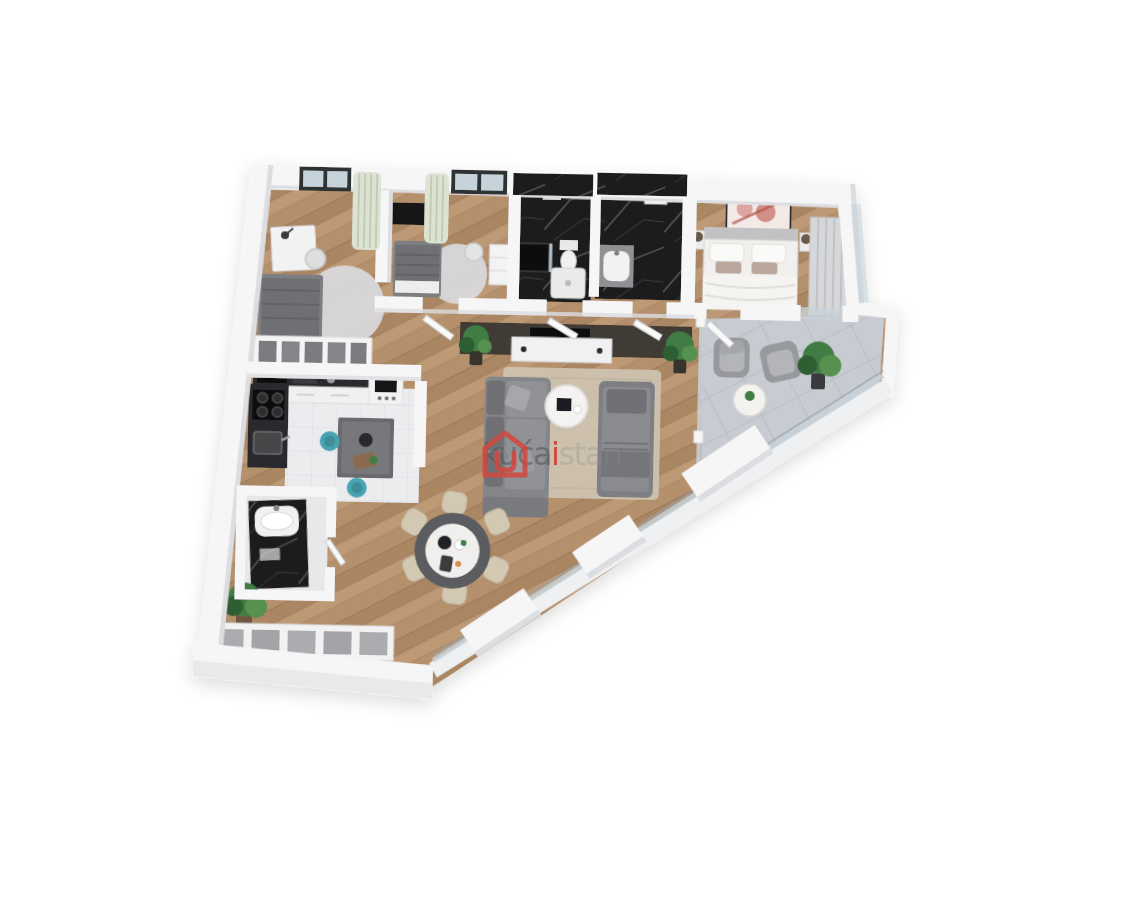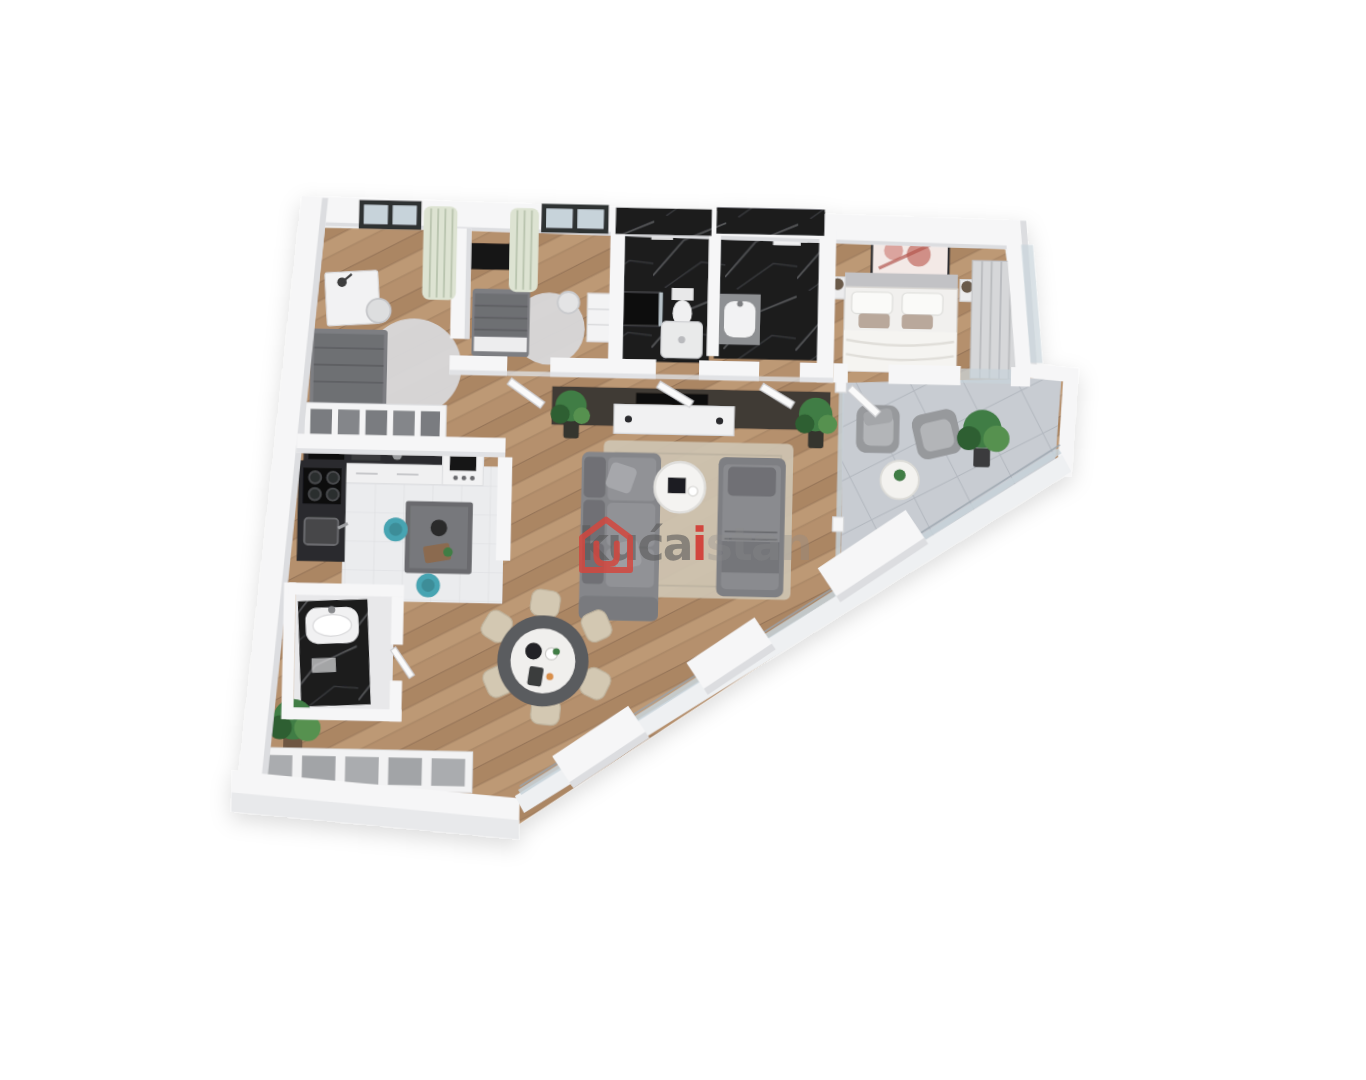--- a/index.html
+++ b/index.html
@@ -1,21 +1,21 @@
 <!DOCTYPE html>
 <html style="--bg: #ffffff; --wall: #f6f6f7; --wall-shade: #dcdde0; --wall-edge: #c9cbce; --wood: #b5906d; --wood-dark: #a27d5d; --wood-light: #c5a17e; --kitchen-floor: #ebecee; --marble-black: #1a1b1d; --stone: #c8ccd2; --stone-line: #b2b7be; --rug-living: #cec4b2; --rug-round: #d8d8da; --sofa: #85868a; --sofa-dark: #6f7074; --bed-gray: #6e6f73; --bedding-white: #f1f0ee; --counter-dark: #2b2c2e; --island: #6a6b6e; --teal: #47a4b2; --plant: #3f7d44; --plant-dark: #2e5e33; --plant-light: #569150; --chair-beige: #d3c8b2; --tv-wall: #413b34; --curtain: #dde3d2; --glass: #c7d3da; --accent-red: #d2463e; --wm-gray: rgba(88,88,88,0.60); --wm-light: rgba(140,140,140,0.30);"><head>
 <meta charset="utf-8">
 <style>
   html,body{margin:0;padding:0;background:#fff;}
   .stage{position:relative;width:1138px;height:900px;background:var(--bg,#fff);overflow:hidden;
          font-family:"DejaVu Sans","Liberation Sans",sans-serif;}
   .stage svg{position:absolute;left:0;top:0;}
   .watermark{position:absolute;left:482px;top:429px;display:flex;align-items:center;gap:5px;
              z-index:5;pointer-events:none;}
-  .wm-text{font-size:38px;font-weight:bold;letter-spacing:-1.5px;line-height:50px;white-space:nowrap;}
+  .wm-text{font-size:32px;font-weight:normal;letter-spacing:-1.5px;line-height:50px;white-space:nowrap;}
   .wm-prefix{color:var(--wm-gray,rgba(90,90,90,.6));}
   .wm-accent{color:var(--accent-red,#d2463e);}
   .wm-suffix{color:var(--wm-light,rgba(140,140,140,.3));}
 </style>
 </head>
 <body>
 
 <div class="stage">
 <svg width="1138" height="900" viewBox="0 0 1138 900">
   <defs>

